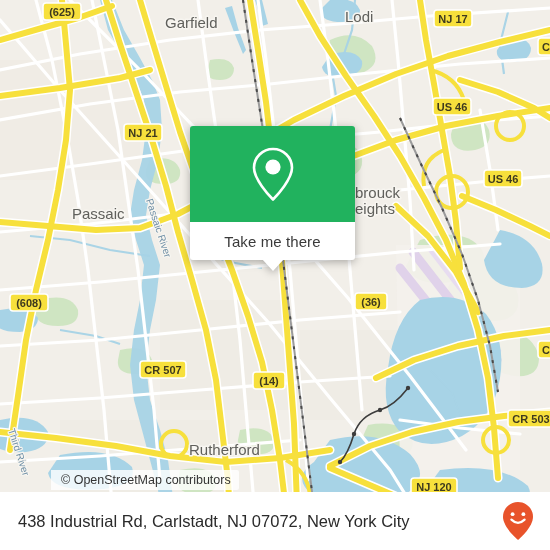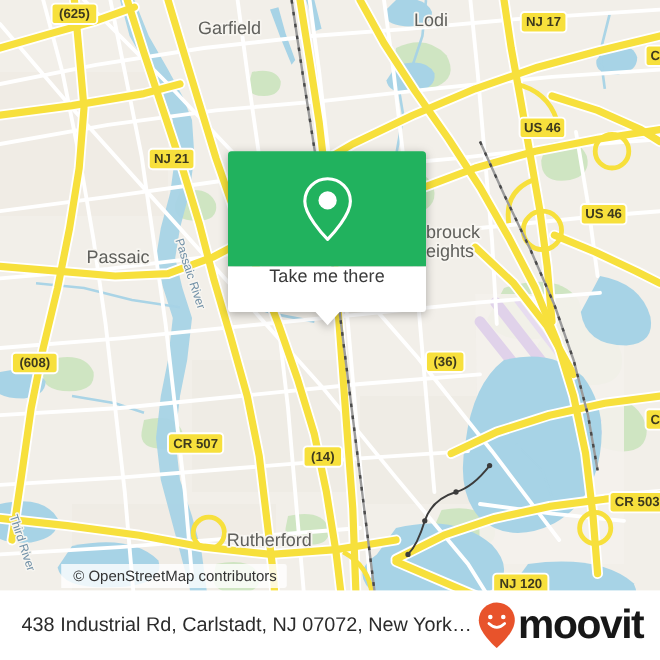--- a/index.html
+++ b/index.html
@@ -73,21 +73,21 @@
     align-items: center;
     justify-content: center;
   }
   #popup-pin-icon { display: block; }
   #popup-bottom {
     background: #ffffff;
     height: 38px;
     border-bottom-left-radius: 3px;
     border-bottom-right-radius: 3px;
     display: flex;
-    align-items: flex-start;
+    align-items: center;
     justify-content: center;
   }
   #popup-label {
     font-family: "Liberation Sans", sans-serif;
     font-size: 15px;
     color: #3a3a3a;
     letter-spacing: 0.1px;
     white-space: nowrap;
   }
   #popup-tail {
@@ -422,17 +422,16 @@
 
   <div id="footer">
     <span id="footer-address">438 Industrial Rd, Carlstadt, NJ 07072, New York City</span>
     <div id="brand">
       <svg id="brand-mark" width="34" height="40" viewBox="0 0 34 40">
         <path d="M17 1 C8.7 1 2 7.6 2 15.8 C2 25.6 14.2 36.6 17 39 C19.8 36.6 32 25.6 32 15.8 C32 7.6 25.3 1 17 1 Z" fill="#e8532b"></path>
         <circle cx="11.6" cy="13.2" r="1.9" fill="#ffffff"></circle>
         <circle cx="22.4" cy="13.2" r="1.9" fill="#ffffff"></circle>
         <path d="M10.4 18.6 q6.6 6.4 13.2 0" fill="none" stroke="#ffffff" stroke-width="2.2" stroke-linecap="round"></path>
       </svg>
-      <span id="brand-word">moovit</span>
     </div>
   </div>
 
 </div>
 
 </body></html>

